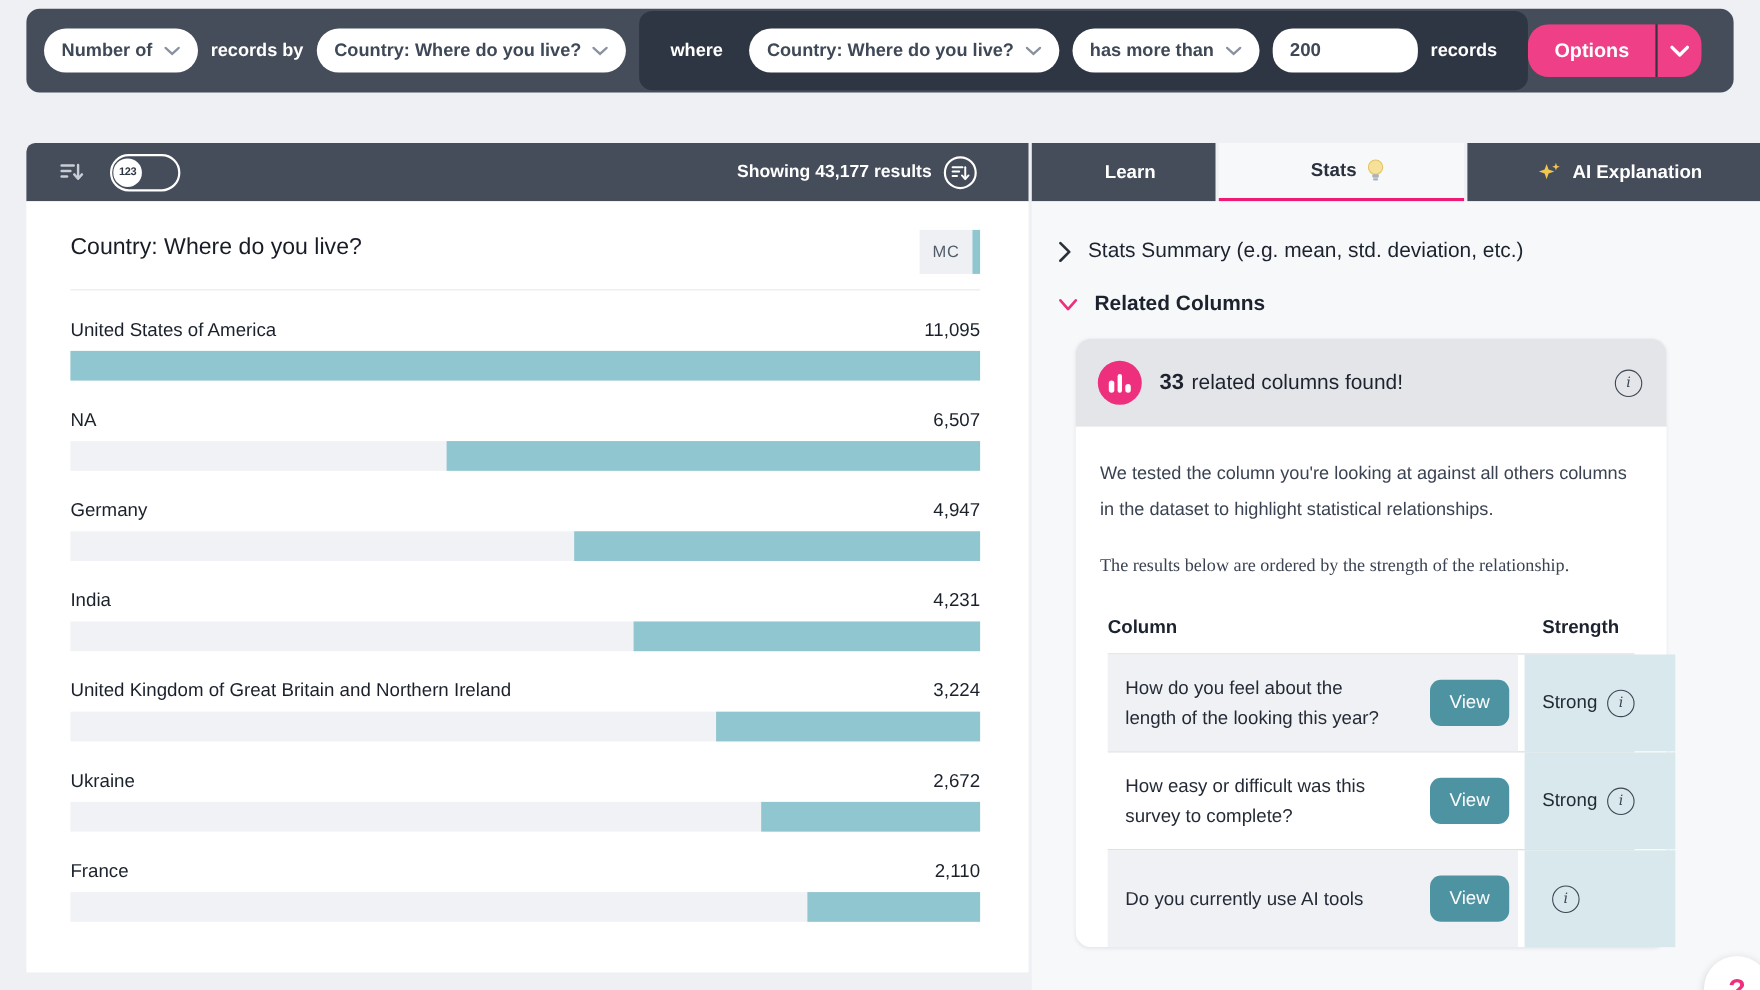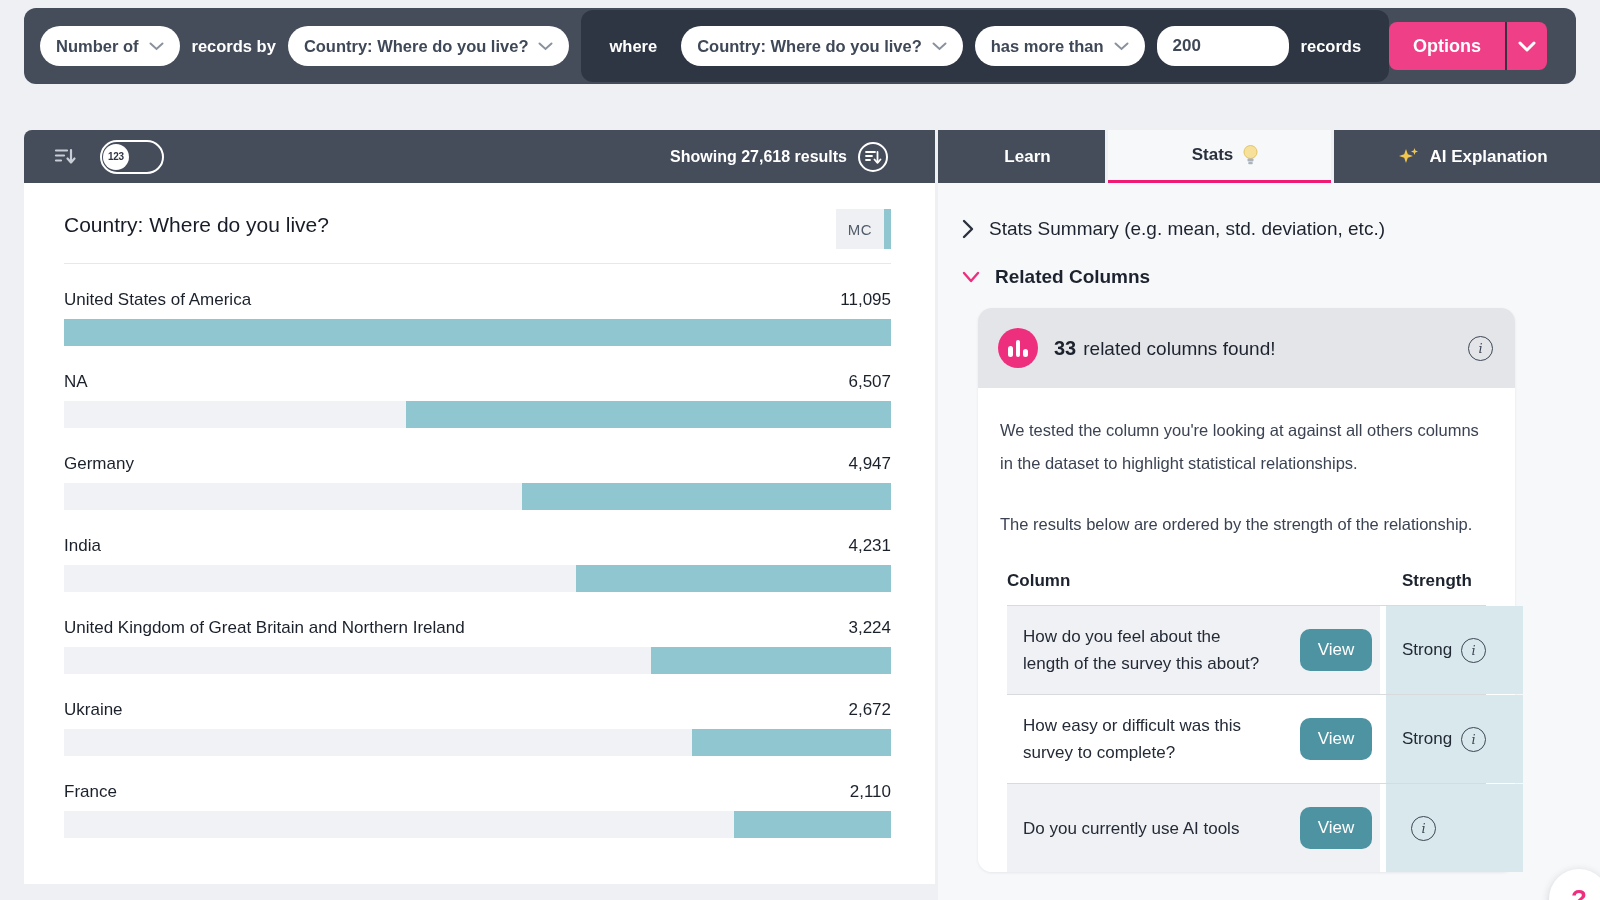--- a/index.html
+++ b/index.html
@@ -14,21 +14,21 @@
   .pill { background:#fff; border-radius:20px; height:40px; display:flex; align-items:center;
           gap:10px; padding:0 16px; font-size:16.5px; font-weight:600; color:#3f4857;
           white-space:nowrap; cursor:pointer; }
   .pill svg { flex:none; }
   .tb-gap { width:12px; flex:none; }
   .where-inset { background:#2f3643; border-radius:12px; height:72px; display:flex;
                  align-items:center; padding:0 28px; margin-left:12px; }
   .value-input { background:#fff; border:none; border-radius:18px; height:40px; width:132px;
                  padding:0 16px; font-size:17px; font-weight:600; color:#3f4857;
                  font-family:"Liberation Sans", sans-serif; outline:none; }
-  .options-split { margin-left:auto; height:48px; border-radius:8px; overflow:hidden;
+  .options-split { margin-left:auto; height:48px; border-radius:19px; overflow:hidden;
                    display:flex; flex:none; }
   .options-main { background:#ee3f87; color:#fff; border:none; font-size:18px; font-weight:700;
                   padding:0 24px; cursor:pointer; font-family:"Liberation Sans", sans-serif; }
   .options-div { width:2px; background:rgba(40,20,40,.45); }
   .options-caret { background:#ee3f87; border:none; width:40px; display:flex; align-items:center;
                    justify-content:center; cursor:pointer; }
 
   
   .results-bar { position:absolute; left:24px; top:130px; right:0; height:53px;
                  display:flex; gap:3px; }
@@ -88,21 +88,21 @@
   .ic-b1 { height:11px; } .ic-b2 { height:17px; } .ic-b3 { height:8px; }
   .found-line { font-size:19px; color:#1d232e; font-weight:500; }
   .found-line b { font-size:20px; font-weight:800; margin-right:7px; }
   .info-i { width:25px; height:25px; border:1.6px solid #3d4654; border-radius:50%;
             display:flex; align-items:center; justify-content:center; flex:none;
             font-family:"DejaVu Serif", serif; font-style:italic; font-size:13px;
             color:#3d4654; cursor:pointer; }
   .card-head .info-i { margin-left:auto; }
   .card-body { background:#fff; border-radius:0 0 14px 14px; padding:26px 22px 0 22px; }
   .card-body p { font-size:16.5px; color:#3b4352; line-height:33px; }
-  .card-body p + p { margin-top:28px; }
+  .card-body p + p { margin-top:17px;font-family:Liberation Serif, serif; }
 
   .rel-table { margin-top:30px; padding:0 0 0 0; }
   .t-head { display:grid; grid-template-columns:373px 6px 137px; padding:0 7px 14px 7px; }
   .t-head span { font-size:17px; font-weight:700; color:#1d232e; }
   .t-head .h-strength { grid-column:3; padding-left:16px; }
   .t-row { display:grid; grid-template-columns:373px 6px 137px; margin:0 7px;
            border-top:1px solid #d8dadd; }
   .t-row:first-of-type { border-top:none; }
   .cell-col { display:flex; align-items:center; justify-content:space-between;
               padding:16px 8px 16px 16px; min-height:88px; }
@@ -179,21 +179,21 @@
       <line x1="2" y1="13.5" x2="7" y2="13.5" stroke="#c9ced6" stroke-width="2.2" stroke-linecap="round"></line>
       <line x1="17" y1="3" x2="17" y2="15" stroke="#c9ced6" stroke-width="2.2" stroke-linecap="round"></line>
       <polyline points="13.5,11.5 17,15.5 20.5,11.5" fill="none" stroke="#c9ced6" stroke-width="2.2" stroke-linecap="round" stroke-linejoin="round"></polyline>
     </svg>
     <div class="toggle">
       <div class="knob">
         <span>123</span>
       </div>
     </div>
     <div class="showing-wrap">
-      <span class="showing-text">Showing 27,618 results</span>
+      <span class="showing-text">Showing 43,177 results</span>
       <svg width="32" height="32" viewBox="0 0 32 32">
         <circle cx="16" cy="16" r="14" fill="none" stroke="#fff" stroke-width="2"></circle>
         <line x1="9" y1="11" x2="18" y2="11" stroke="#fff" stroke-width="1.8" stroke-linecap="round"></line>
         <line x1="9" y1="15" x2="15" y2="15" stroke="#fff" stroke-width="1.8" stroke-linecap="round"></line>
         <line x1="9" y1="19" x2="13" y2="19" stroke="#fff" stroke-width="1.8" stroke-linecap="round"></line>
         <line x1="20.5" y1="11" x2="20.5" y2="21" stroke="#fff" stroke-width="1.8" stroke-linecap="round"></line>
         <polyline points="17.5,18.5 20.5,21.8 23.5,18.5" fill="none" stroke="#fff" stroke-width="1.8" stroke-linecap="round" stroke-linejoin="round"></polyline>
       </svg>
     </div>
   </div>
@@ -325,21 +325,21 @@
       <p>The results below are ordered by the strength of the relationship.</p>
 
       <div class="rel-table">
         <div class="t-head">
           <span>Column</span>
           <span class="h-strength">Strength</span>
         </div>
 
         <div class="t-row">
           <div class="cell-col alt">
-            <span class="col-text">How do you feel about the length of the survey this about?</span>
+            <span class="col-text">How do you feel about the length of the looking this year?</span>
             <button class="view-btn">View</button>
           </div>
           <div></div>
           <div class="cell-strength">
             <span>Strong</span>
             <span class="info-i">i</span>
           </div>
         </div>
 
         <div class="t-row">

